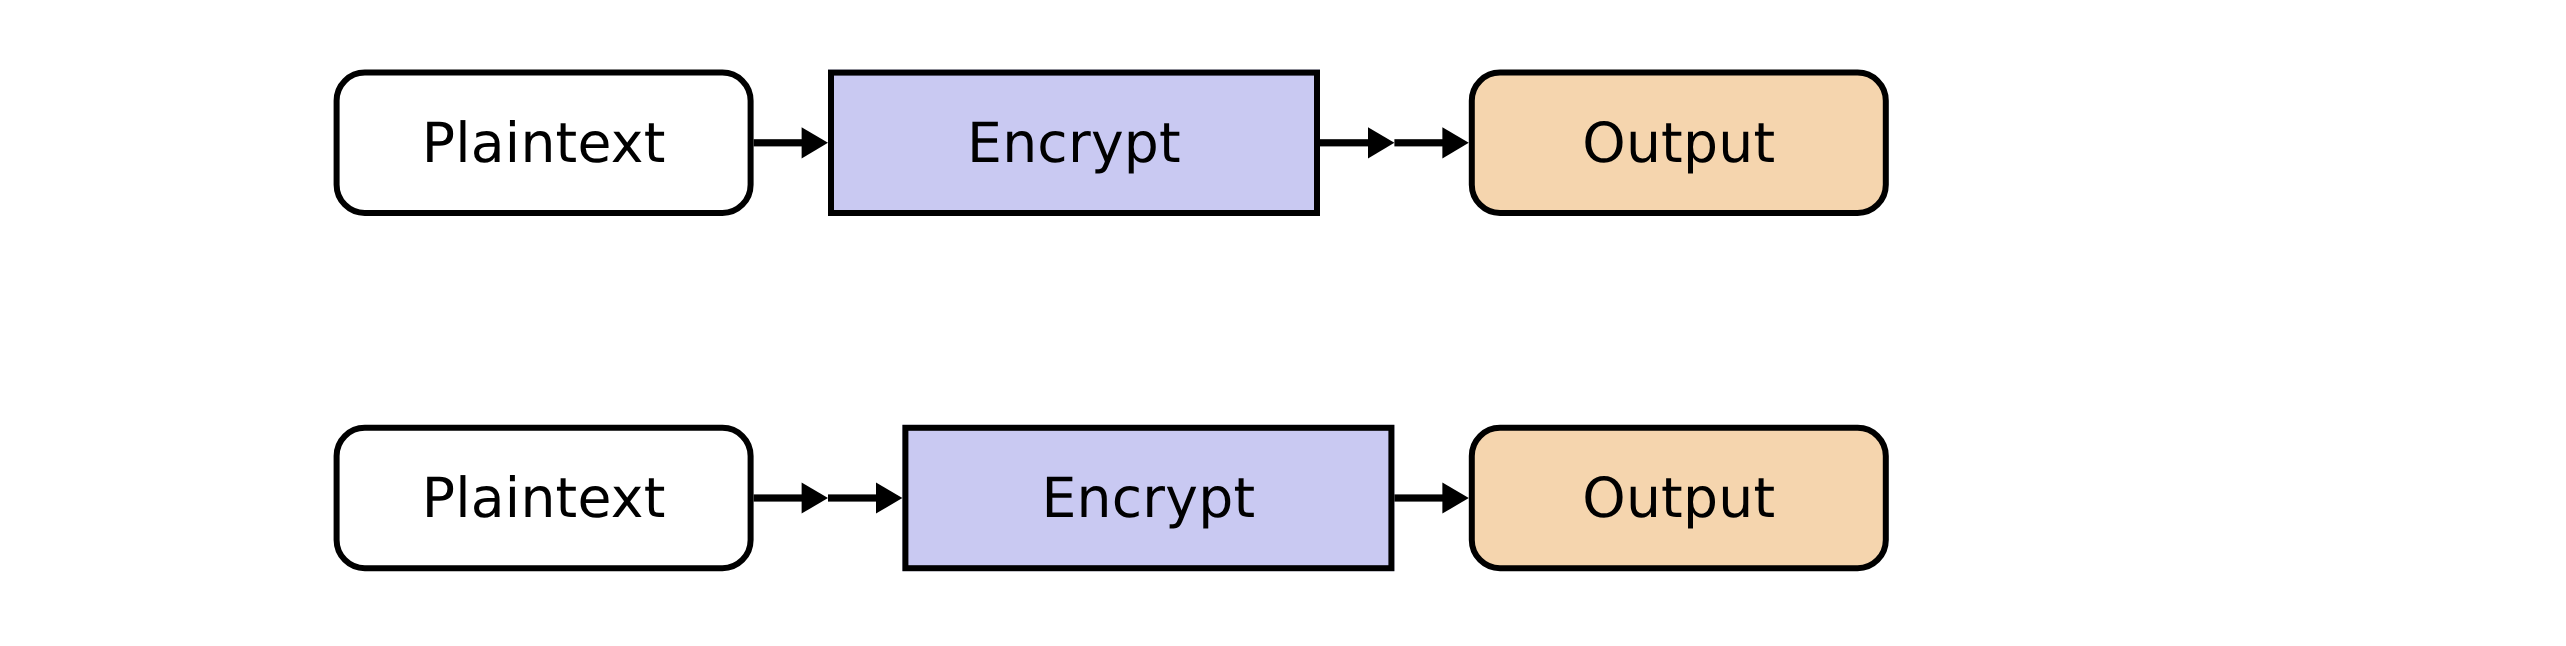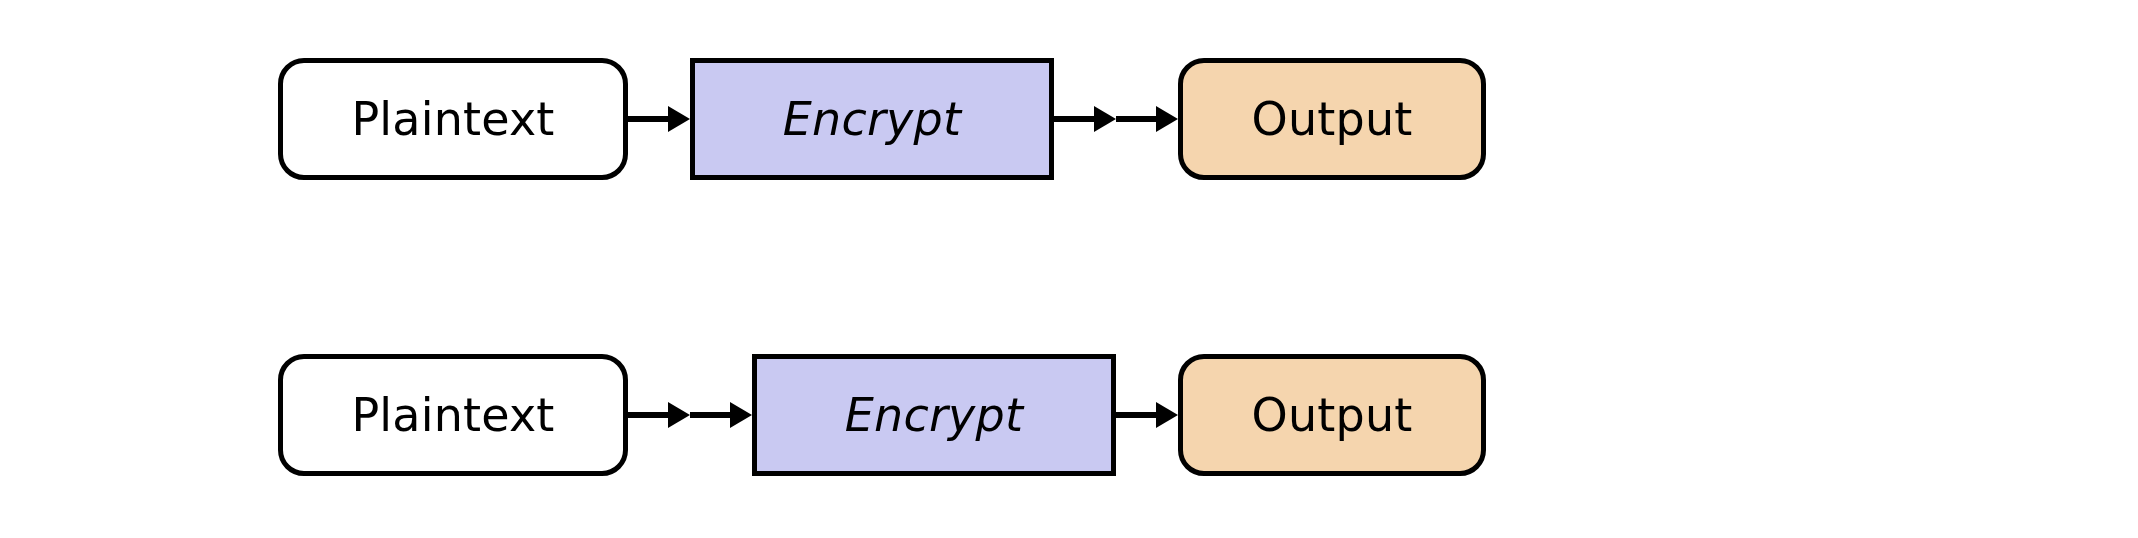--- a/index.html
+++ b/index.html
@@ -56,23 +56,23 @@
   .node.rounded { border-radius: 26px; }
   .node.sharp   { border-radius: 0; }
 
   .node-label {
     padding: 0 10px;
     display: block;
   }
 
   
   .w-plaintext { width: 350px; }
-  .w-crypto    { width: 364px; font-style: italic; }
+  .w-crypto    { width: 410px; }
   .w-mac       { width: 350px; }
-  .w-output    { width: 308px; }
+  .w-output    { width: 350px; }
 
   
   .arrow {
     position: relative;
     width: 62px;
     height: 22px;
     flex: none;
     display: block;
   }
   .arrow .shaft {

